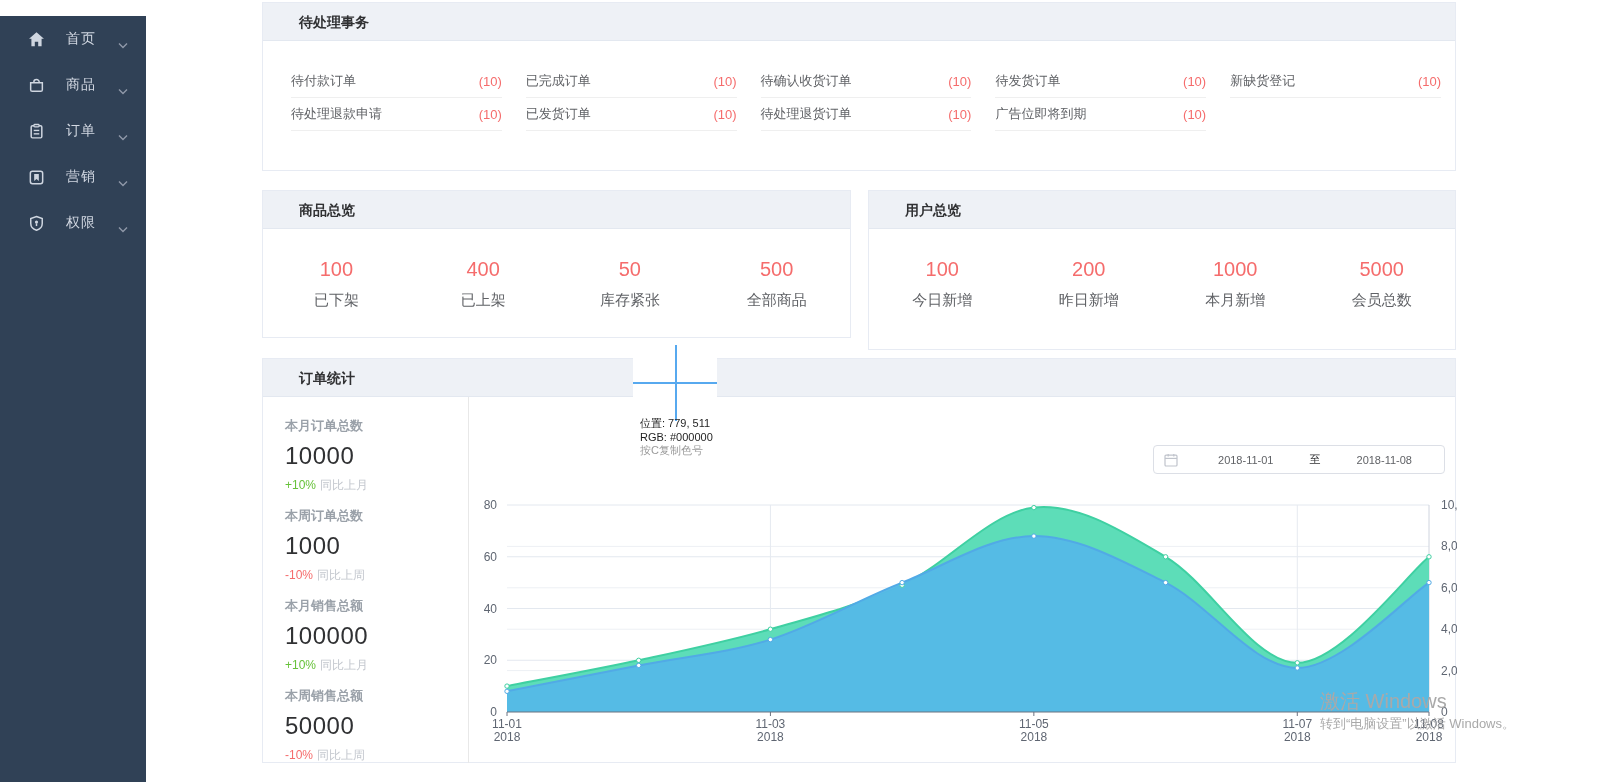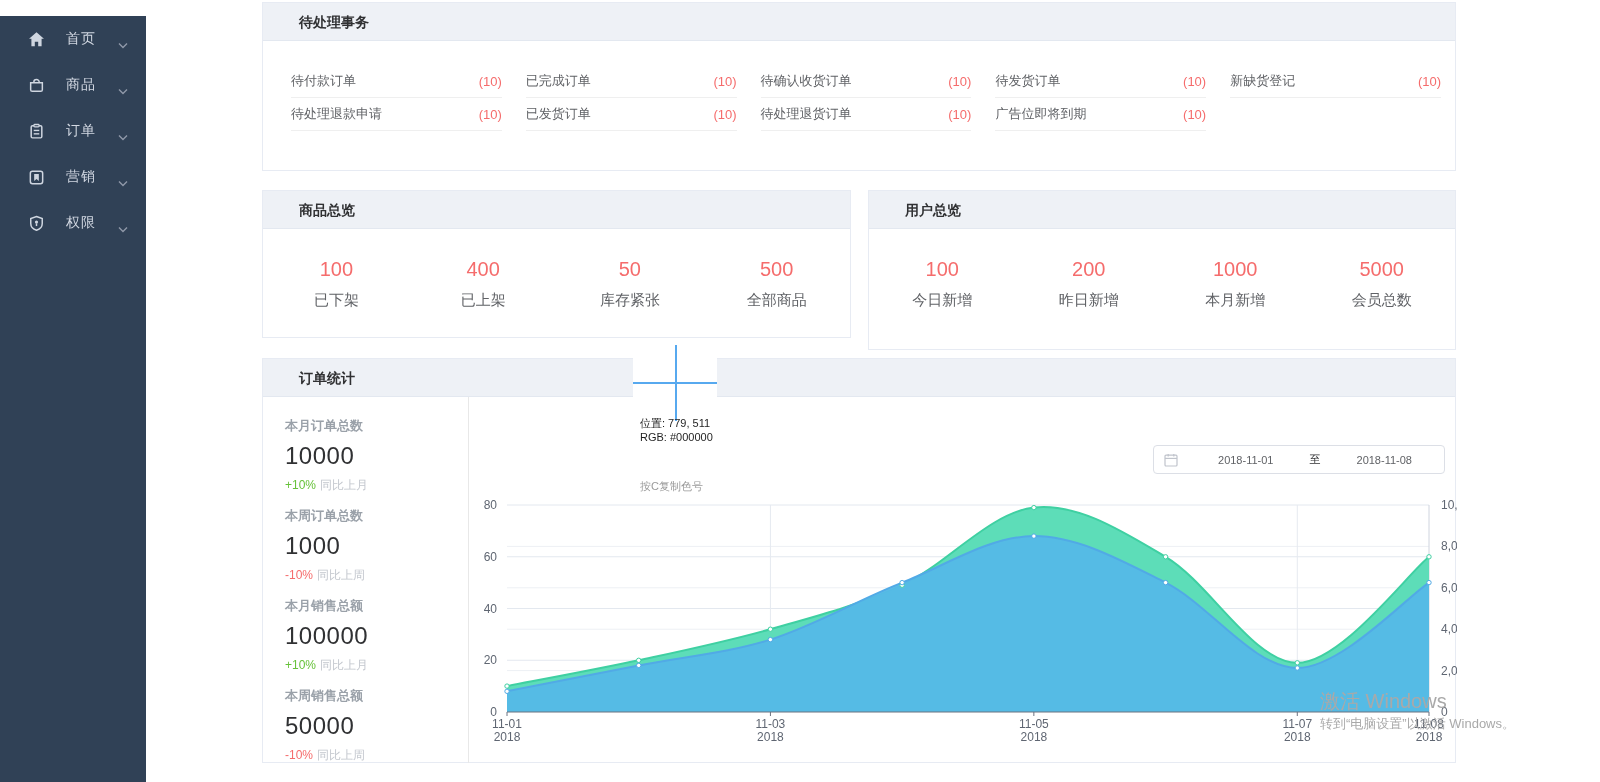--- a/index.html
+++ b/index.html
@@ -74,21 +74,21 @@
   .date-picker .dp-sep { color:#303133; padding:0 4px; }
   
   #chart-wrap { position:absolute; left:206px; top:44px; width:988px; height:361px; }
   #chart-wrap svg { display:block; }
   
   .magnifier-box { position:absolute; left:633px; top:338px; width:84px; height:124px; background:#ffffff; z-index:50; }
   .cross-v { position:absolute; left:675px; top:345px; width:2px; height:76px; background:#57a9ef; z-index:51; }
   .cross-h { position:absolute; left:633px; top:382px; width:84px; height:2px; background:#57a9ef; z-index:51; }
   .picker-tooltip { position:absolute; left:640px; top:417px; z-index:52; font-size:11px; line-height:13.5px; white-space:nowrap; }
   .picker-tooltip .t1, .picker-tooltip .t2 { color:#1f1f1f; }
-  .picker-tooltip .t3 { color:#9a9a9a;margin-top:36px; }
+  .picker-tooltip .t3 { color:#9a9a9a; }
   
   .watermark { position:absolute; left:1320px; top:690px; z-index:40; color:#a9a9a9; }
   .watermark .w1 { font-size:20px; line-height:22px; }
   .watermark .w2 { font-size:13px; margin-top:3px; }
 </style>
 </head>
 <body>
 
 <aside class="sidebar">
   <div class="menu-item">

